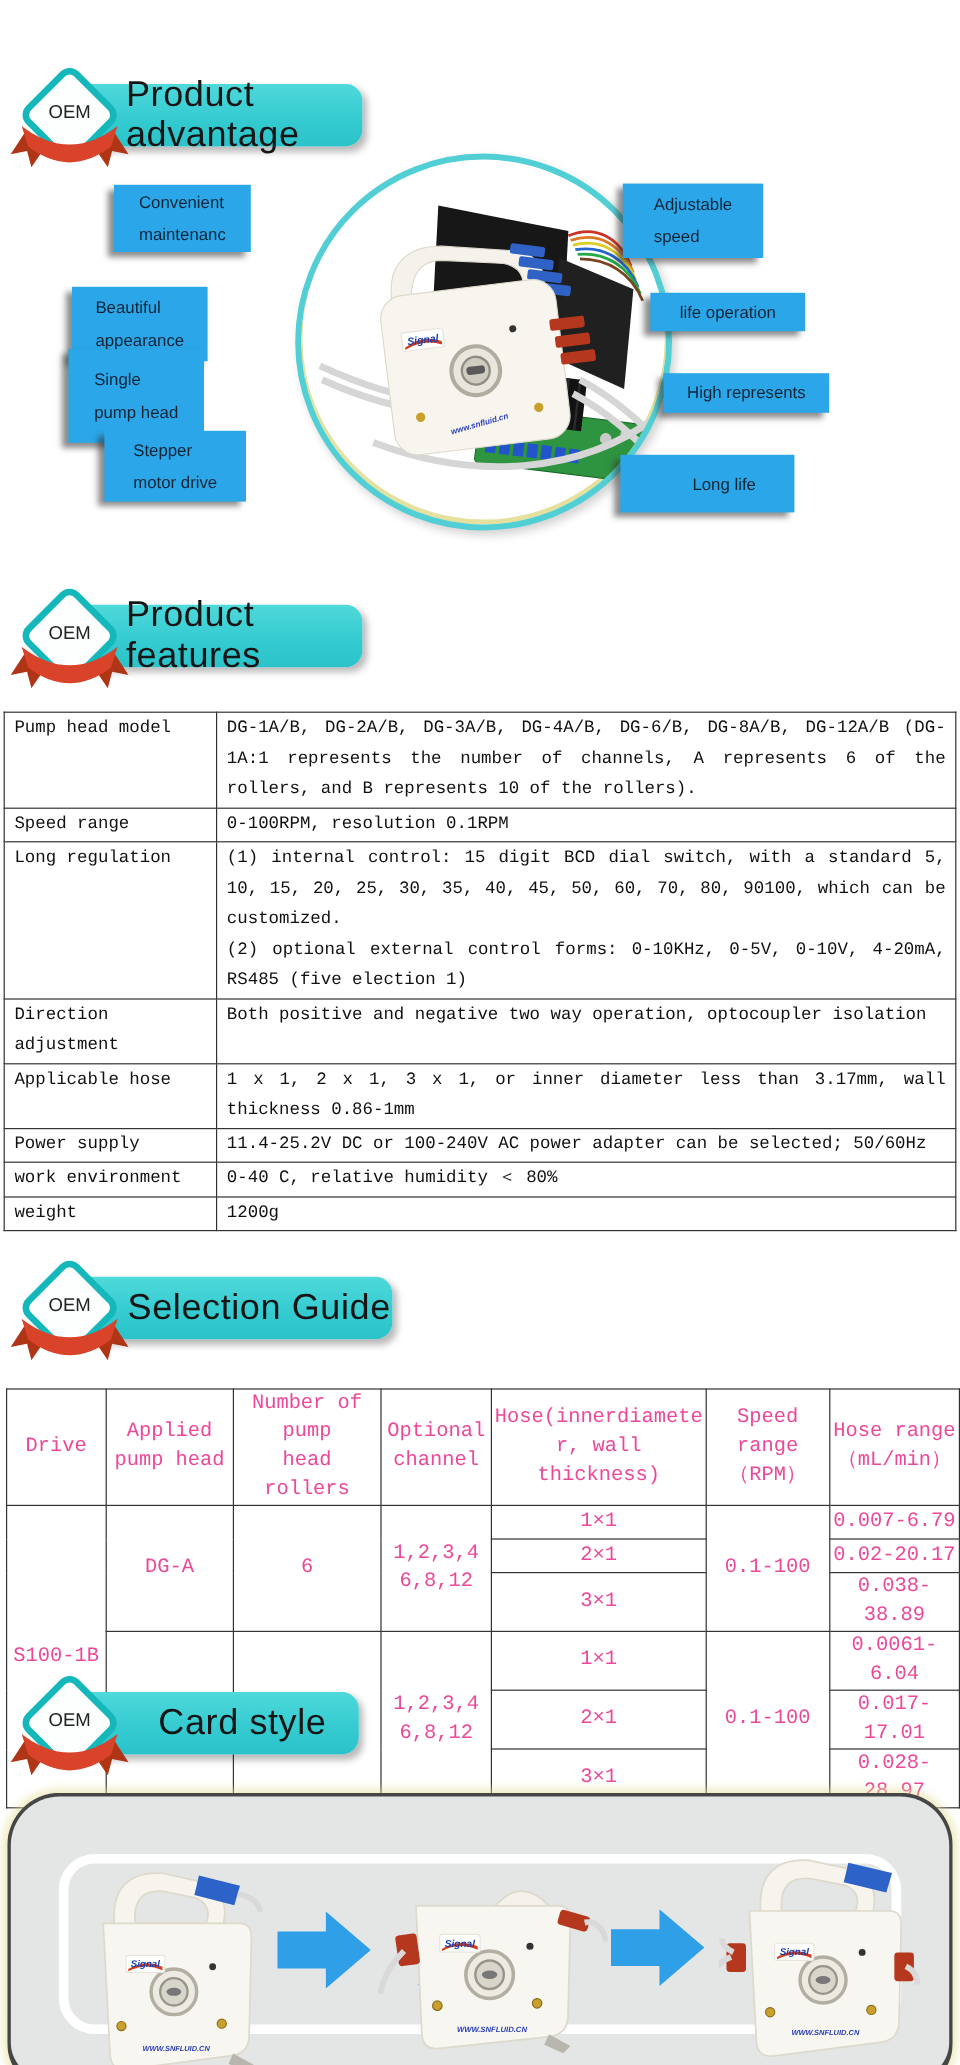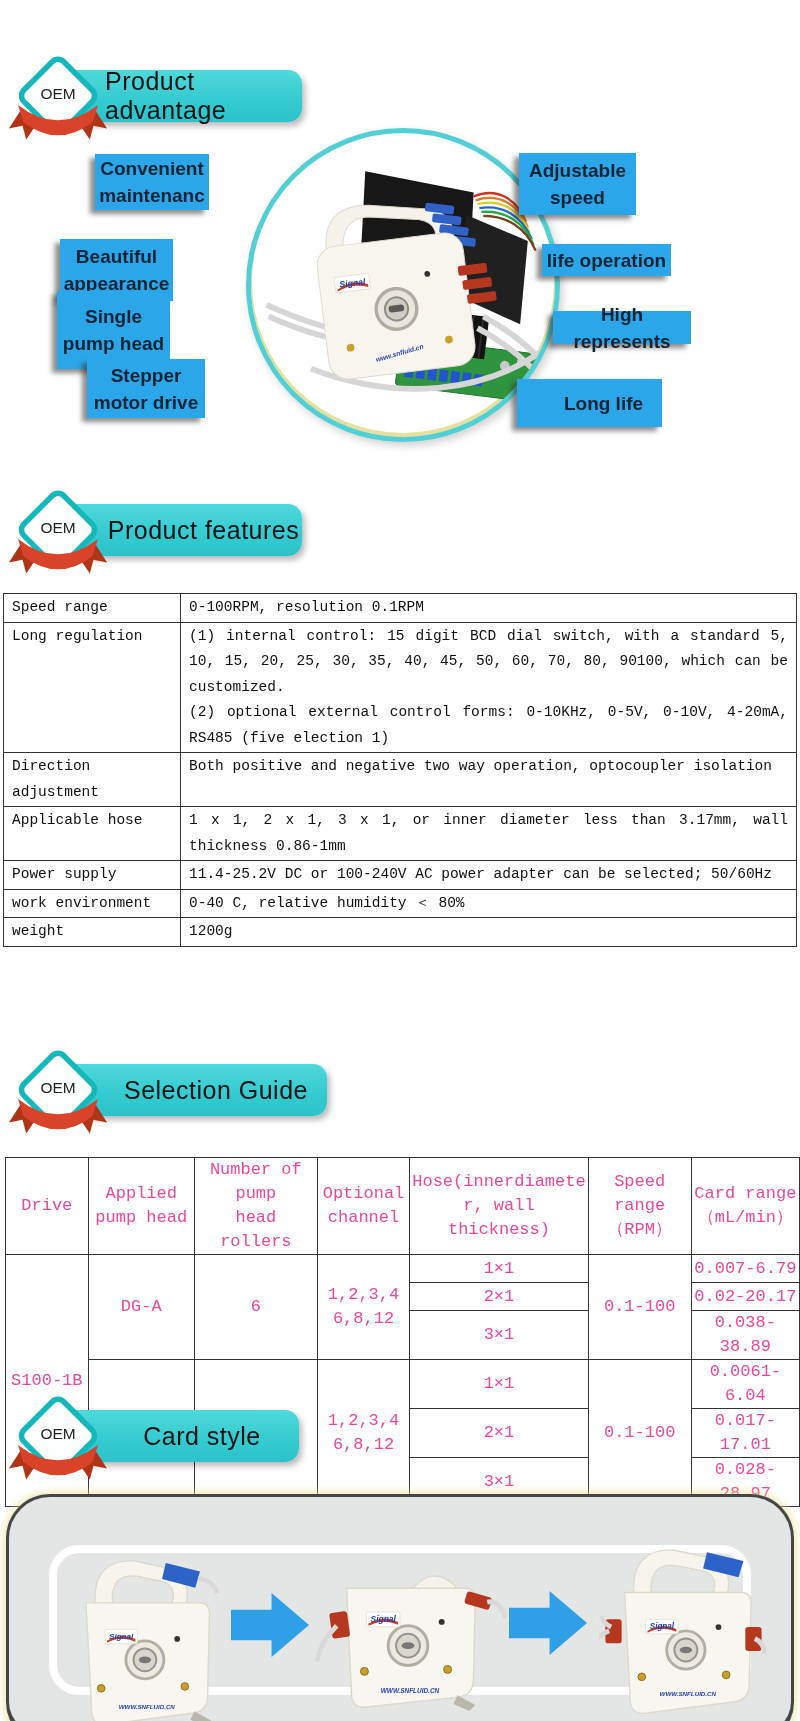--- a/index.html
+++ b/index.html
@@ -5,31 +5,31 @@
   html,body{margin:0;padding:0;background:#fff;}
   #canvas{position:relative;width:800px;height:1721px;background:#ffffff;overflow:hidden;
           font-family:"Liberation Sans",sans-serif;margin-top:42px;}
 
   
   .badge{position:absolute;width:100px;height:112px;z-index:3;}
   .hdr-rect{position:absolute;height:52px;border-radius:14px;z-index:2;
             background:linear-gradient(180deg,#4fd9da 0%,#33cad0 60%,#2bc2c9 100%);
             box-shadow:3px 4px 6px rgba(0,0,0,.28);
             display:flex;align-items:center;justify-content:center;}
-  .hdr-rect span{font-size:25px;color:#151515;letter-spacing:.5px;padding-left:48px;}
+  .hdr-rect span{font-size:30px;color:#151515;letter-spacing:.5px;padding-left:48px;}
 
   
   .ring{position:absolute;left:246px;top:86px;width:304px;height:304px;border-radius:50%;
         border:5px solid #52cfd4;background:#fff;
         box-shadow:inset 0 -3px 0 1px rgba(224,218,140,.85), 3px 4px 8px rgba(0,0,0,.18);
         display:flex;align-items:center;justify-content:center;overflow:hidden;}
   .callout{position:absolute;background:#2ba7e9;color:#102437;
-           display:flex;align-items:center;justify-content:center;text-align:center;
-           font-size:19px;line-height:27px;white-space:pre-line;
-           box-shadow:-5px 4px 5px rgba(45,45,45,.55);font-weight:bold;}
+           display:flex;align-items:center;justify-content:center;text-align:left;
+           font-size:14px;line-height:27px;white-space:pre-line;
+           box-shadow:-5px 4px 5px rgba(45,45,45,.55);}
 
   
   .features-table{position:absolute;left:3px;top:551px;width:794px;border-collapse:collapse;
                   font-family:"Liberation Mono","DejaVu Sans Mono",monospace;
                   font-size:14.5px;color:#101010;table-layout:fixed;}
   .features-table td{border:1.6px solid #333;padding:1px 8px;vertical-align:top;line-height:25.5px;}
   .features-table td.lbl{width:160px;}
   .features-table td.val{text-align:justify;white-space:pre-line;}
 
   .sel-table{position:absolute;left:5px;top:1115px;border-collapse:collapse;table-layout:fixed;
@@ -159,20 +159,24 @@
     <path d="M96,66 L109,86 L94,83 L90,98 L75,76 Z" fill="#b03416"></path>
     <path d="M11,60 Q55,94 99,60 L93,79 Q55,108 17,79 Z" fill="#d8432a"></path>
     <text x="55" y="53" text-anchor="middle" font-size="17" fill="#222">OEM</text>
   </svg>
   <div class="hdr-rect" style="left:57px;top:462px;width:245px;">
     <span>Product features</span>
   </div>
 
   <table class="features-table">
     <tbody>
+      <tr style="height:79px;">
+        <td class="lbl">Pump head model</td>
+        <td class="val">DG-1A/B, DG-2A/B, DG-3A/B, DG-4A/B, DG-6/B, DG-8A/B, DG-12A/B (DG-1A:1 represents the number of channels, A represents 6 of the rollers, and B represents 10 of the rollers).</td>
+      </tr>
       <tr style="height:27px;">
         <td class="lbl">Speed range</td>
         <td class="val">0-100RPM, resolution 0.1RPM</td>
       </tr>
       <tr style="height:128px;">
         <td class="lbl">Long regulation</td>
         <td class="val">(1) internal control: 15 digit BCD dial switch, with a standard 5, 10, 15, 20, 25, 30, 35, 40, 45, 50, 60, 70, 80, 90100, which can be customized.
 (2) optional external control forms: 0-10KHz, 0-5V, 0-10V, 4-20mA, RS485 (five election 1)</td>
       </tr>
       <tr style="height:52px;">
@@ -227,21 +231,21 @@
         <th>Applied
 pump head</th>
         <th>Number of pump
 head rollers</th>
         <th>Optional
 channel</th>
         <th>Hose(innerdiamete
 r, wall thickness)</th>
         <th>Speed range
 （RPM）</th>
-        <th>Card range
+        <th>Hose range
 （mL/min）</th>
       </tr>
       <tr style="height:28px;">
         <td rowspan="6">S100-1B</td>
         <td rowspan="3">DG-A</td>
         <td rowspan="3">6</td>
         <td rowspan="3">1,2,3,4
 6,8,12</td>
         <td>1×1</td>
         <td rowspan="3">0.1-100</td>

